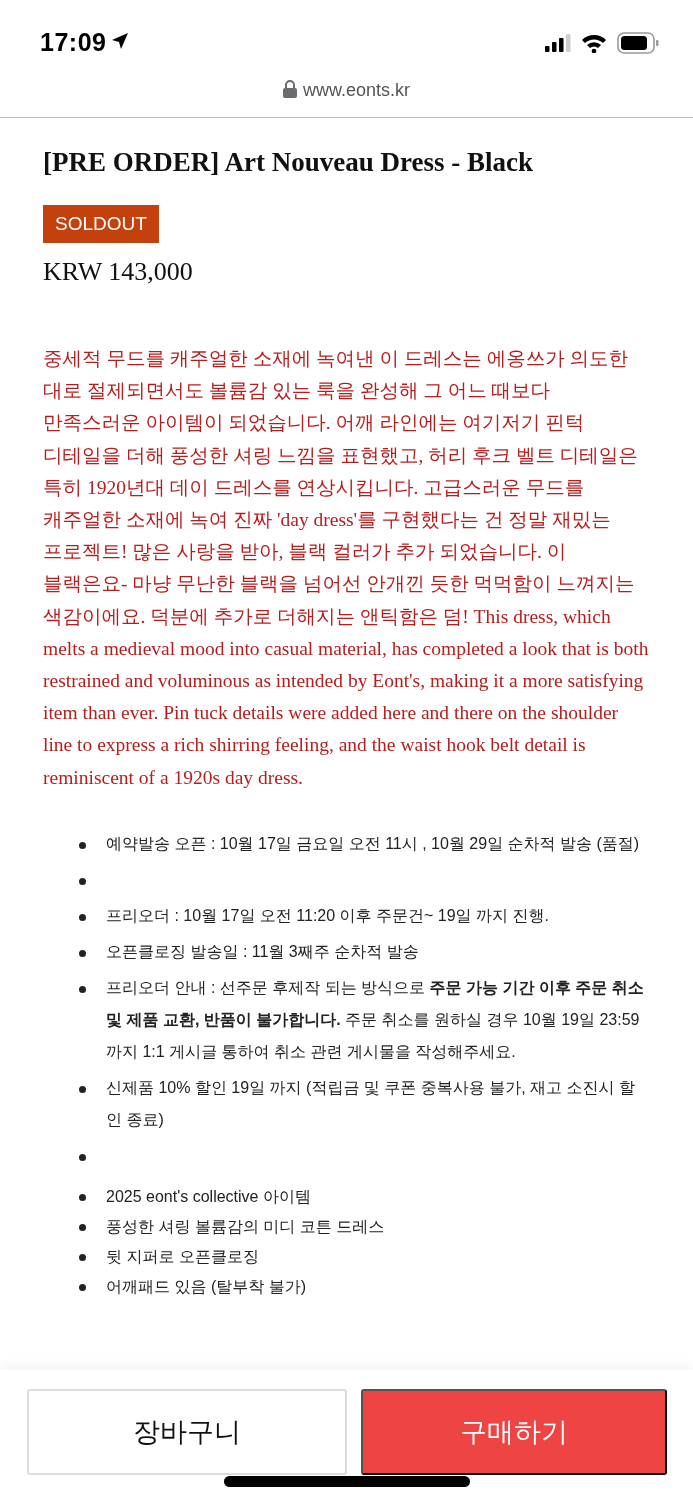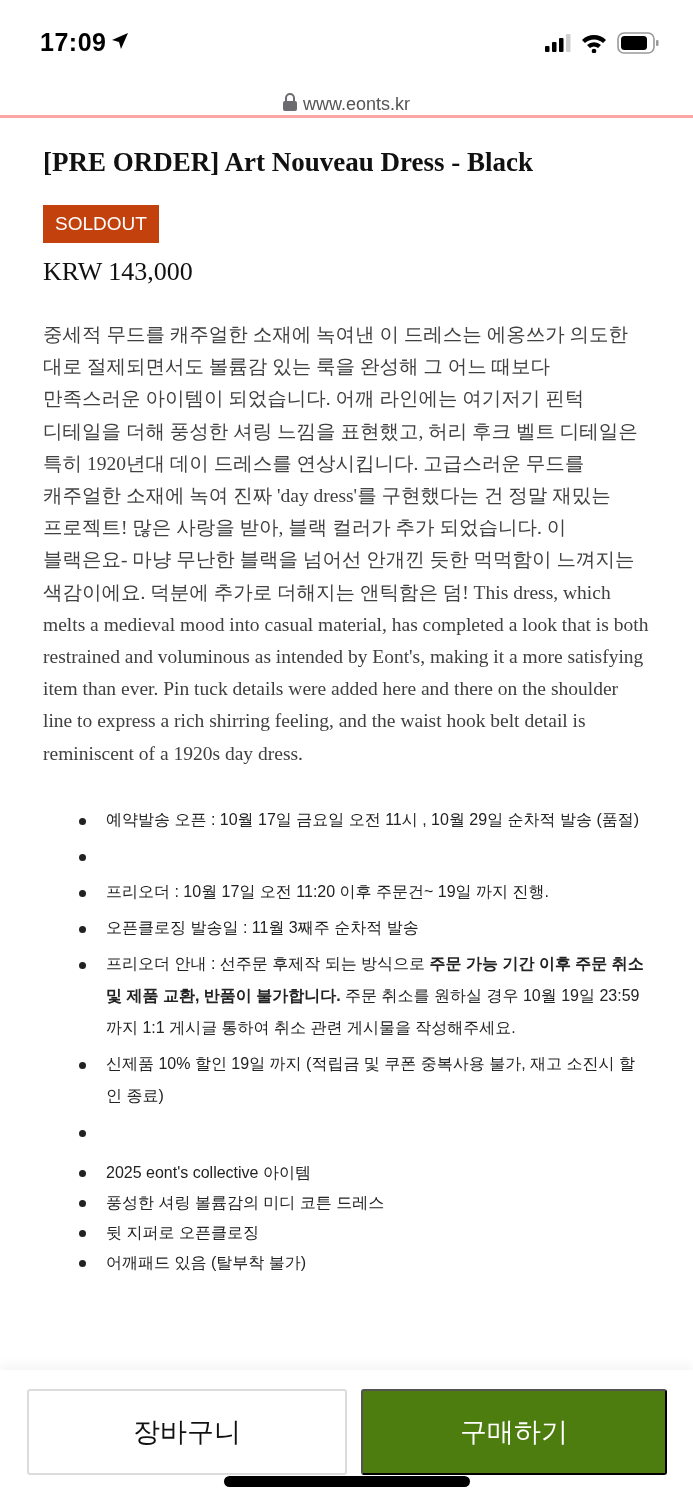--- a/index.html
+++ b/index.html
@@ -3,42 +3,42 @@
 <meta charset="utf-8">
 <style>
   * { box-sizing: border-box; margin: 0; padding: 0; }
   html, body { width: 693px; height: 1500px; background: #ffffff; overflow: hidden; }
   body { position: relative; font-family: "Liberation Sans", sans-serif; color: #111; }
 
   .status-bar { position: absolute; top: 0; left: 0; width: 693px; height: 80px; }
   .status-time { position: absolute; left: 40px; top: 28px; font-size: 25px; font-weight: bold; color: #000; letter-spacing: 0.5px; display: flex; align-items: center; gap: 4px; }
   .status-right { position: absolute; right: 34px; top: 32px; display: flex; align-items: center; gap: 10px; }
 
-  .url-bar { position: absolute; top: 80px; left: 0; width: 693px; height: 38px; display: flex; justify-content: center; align-items: flex-end; gap: 6px; border-bottom: 3px solid #fca5a5; }
+  .url-bar { position: absolute; top: 80px; left: 0; width: 693px; height: 38px; display: flex; justify-content: center; align-items: flex-start; gap: 6px; border-bottom: 1px solid #fca5a5; }
   .url-text { font-size: 18px; color: #555; }
 
   .content { position: absolute; top: 118px; left: 0; width: 693px; height: 1192px; overflow: hidden; padding: 0 43px; }
   .product-title { font-family: "Liberation Serif", serif; font-size: 27px; color: #111; margin-top: 28px; line-height: 32px; }
   .soldout-badge { display: inline-block; margin-top: 27px; background: #c2410c; color: #fff; font-size: 19px; padding: 8px 12px; line-height: 22px; }
   .price { font-family: "Liberation Serif", serif; font-size: 26px; margin-top: 14px; color: #111; }
 
-  .description { margin-top: 32px; font-family: "Liberation Serif", serif; font-size: 19.5px; line-height: 32.2px; color: #404040; word-break: keep-all; }
+  .description { margin-top: 56px; font-family: "Liberation Serif", serif; font-size: 19.5px; line-height: 32.2px; color: #b91c1c; word-break: keep-all; }
 
   .bullets { margin-top: 34px; padding-left: 63px; font-size: 16px; line-height: 32px; color: #222; list-style: none; }
   .bullets li { position: relative; min-height: 32px; margin-bottom: 4px; }
   .bullets li::before { content: ""; position: absolute; left: -27px; top: 14px; width: 7px; height: 7px; border-radius: 50%; background: #222; }
   .bullets.tight li { line-height: 29px; min-height: 29px; margin-bottom: 1px; }
   .bullets.tight li::before { top: 12px; }
   .bullets.tight { margin-top: 10px; }
   .bold { font-weight: bold; }
 
   .bottom-bar { position: absolute; top: 1370px; left: 0; width: 693px; height: 190px; background: #fff; box-shadow: 0 -6px 10px rgba(0,0,0,0.04); }
   .btn { position: absolute; top: 19px; height: 86px; display: flex; justify-content: center; align-items: center; font-size: 27px; border-radius: 3px; }
   .btn-cart { left: 27px; width: 320px; background: #fff; border: 2px solid #dcdcdc; color: #111; }
-  .btn-buy { left: 361px; width: 306px; background: #4d7c0f; color: #fff; }
+  .btn-buy { left: 361px; width: 306px; background: #ef4444; color: #fff; }
   .home-indicator { position: absolute; left: 224px; top: 1476px; width: 246px; height: 11px; border-radius: 6px; background: #000; }
 </style>
 </head>
 <body>
 
 <div class="status-bar">
   <div class="status-time">
     <span>17:09</span>
     <span>
       <svg width="20" height="20" viewBox="0 0 20 20">

